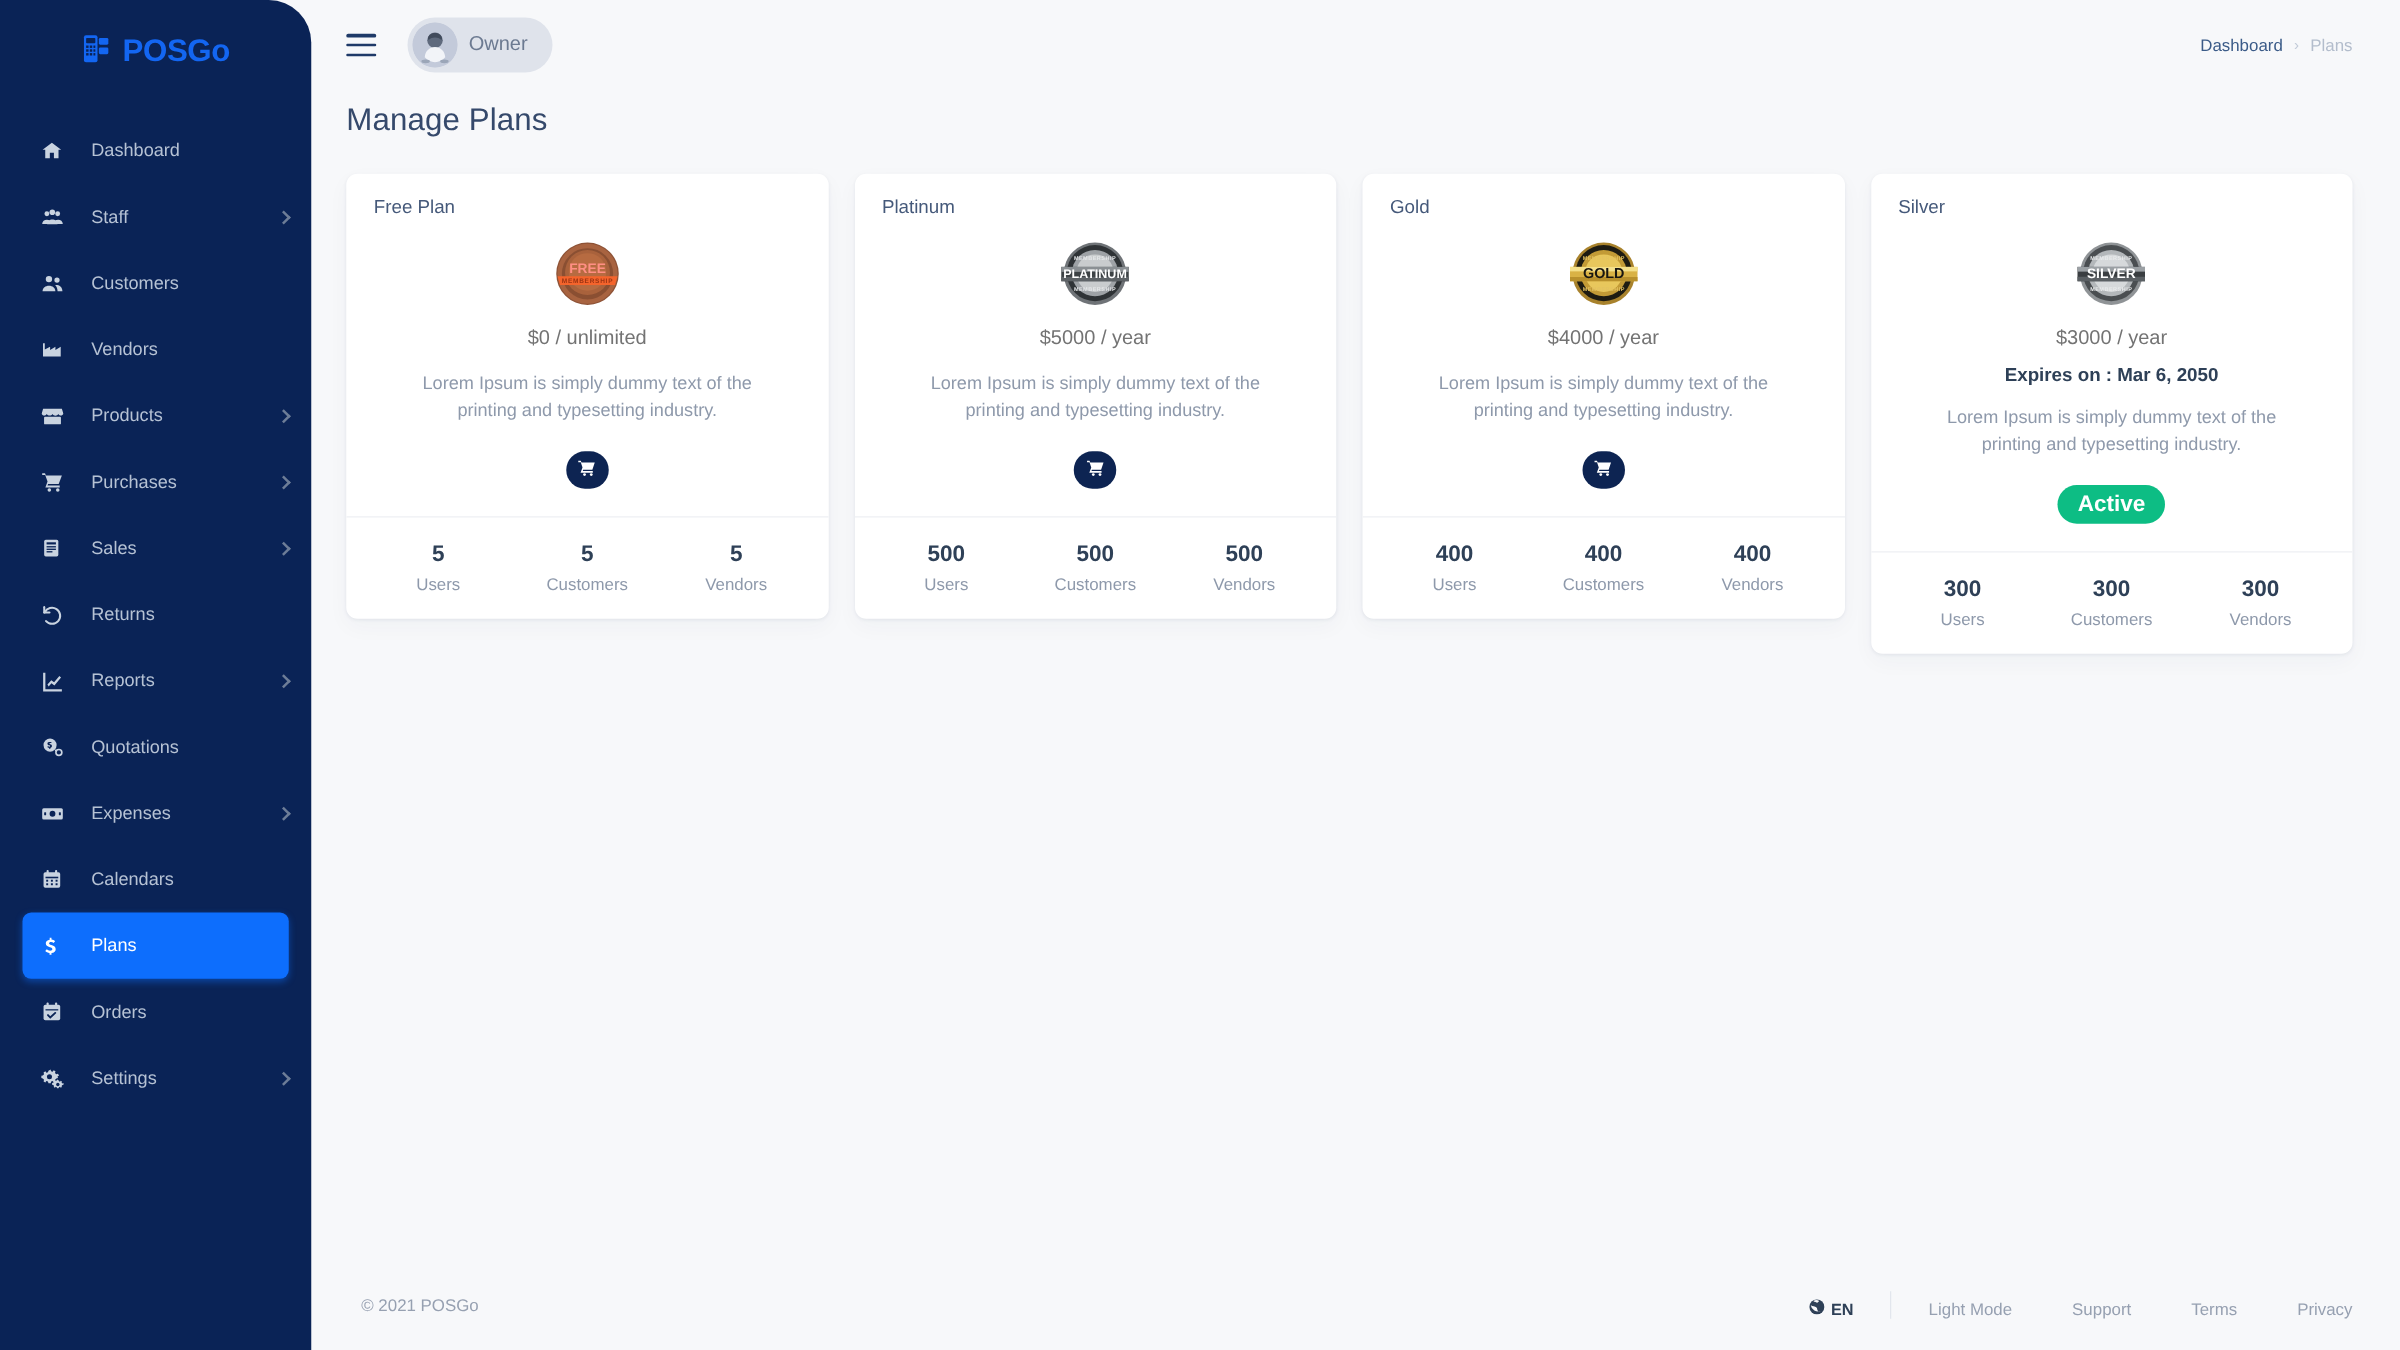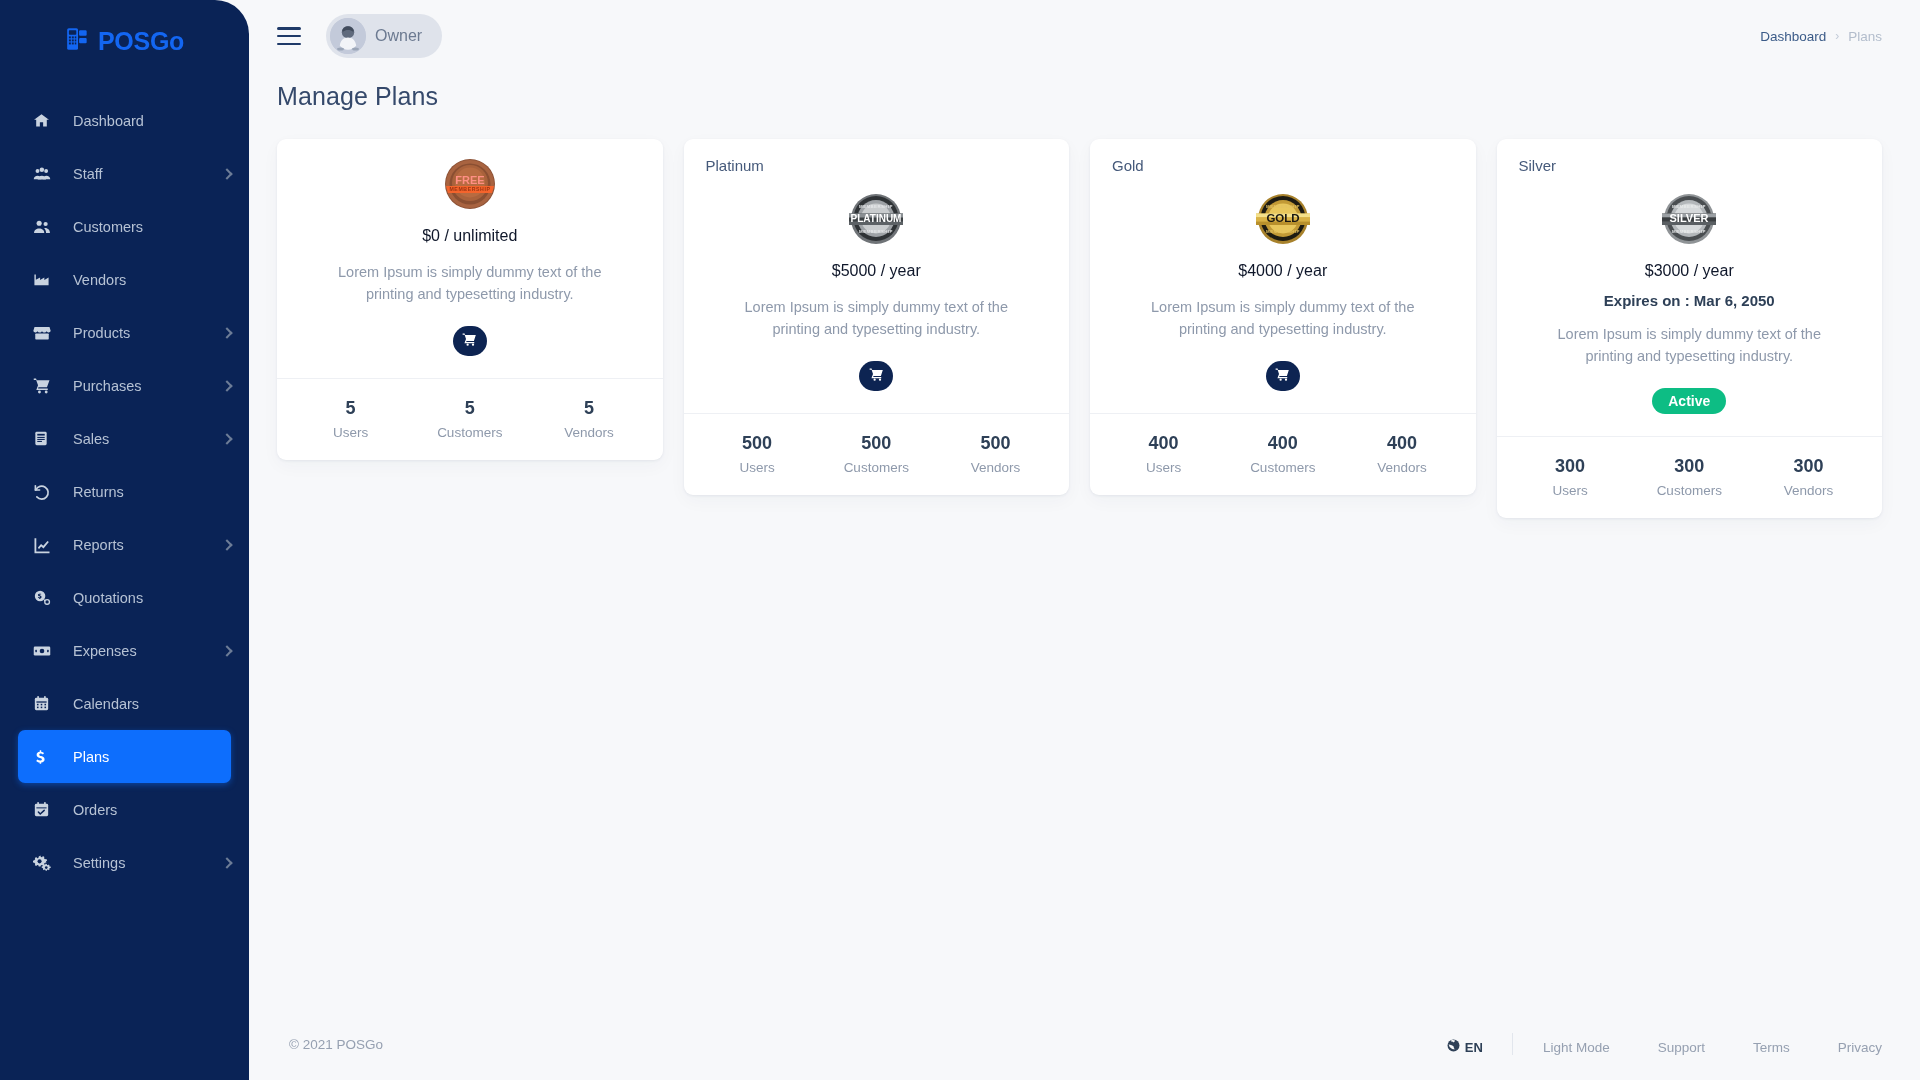--- a/index.html
+++ b/index.html
@@ -119,36 +119,36 @@
     padding: 18px 22px 0 22px;
     font-size: 15px; color: #45597a;
   }
   .card-body {
     padding: 14px 26px 22px 26px;
     text-align: center;
     display: flex; flex-direction: column; align-items: center;
     flex: 1;
   }
   .badge-img { width: 58px; height: 58px; margin: 2px 0 14px 0; }
-  .price { font-size: 16px; color: #0f172a; font-weight: 400; margin-bottom: 16px; }
+  .price { font-size: 16px; color: #737373; font-weight: 400; margin-bottom: 16px; }
   .expires { font-size: 15px; color: #2e4057; font-weight: bold; margin: -4px 0 14px 0; }
   .desc {
     font-size: 14.5px; color: #8e99ab; line-height: 1.55;
     max-width: 280px; margin-bottom: 20px;
   }
   .cart-btn {
     width: 34px; height: 30px; border-radius: 18px;
     background: #0d2452; border: none;
     display: flex; align-items: center; justify-content: center;
     cursor: pointer;
     margin-top: auto;
   }
   .status-pill {
     background: #0dbd84; color: #fff;
-    font-size: 14px; font-weight: bold;
+    font-size: 18px; font-weight: bold;
     border-radius: 20px; padding: 5px 16px;
     margin-top: auto;
     display: inline-block;
   }
   .card-foot {
     border-top: 1px solid #eef0f4;
     display: flex; padding: 17px 14px 20px 14px;
   }
   .stat { flex: 1 1 0; text-align: center; }
   .stat-val { font-size: 18px; color: #2e4057; font-weight: bold; line-height: 1.4; }
@@ -414,20 +414,21 @@
         <span class="bc-cur">Plans</span>
       </div>
     </header>
 
     <h1 class="page-title">Manage Plans</h1>
 
     <div class="content">
       <div class="cards-row">
 
         <section class="card">
+          <div class="card-head">Free Plan</div>
           <div class="card-body">
             <span class="badge-img">
               <svg width="58" height="58" viewBox="0 0 58 58">
                 <g>
                   <circle cx="29" cy="29" r="25" fill="#8d5236"></circle>
                   <g fill="#a86340">
                     <circle cx="29" cy="29" r="24"></circle>
                   </g>
                   <circle cx="29" cy="29" r="20.5" fill="#8a4f32"></circle>
                   <circle cx="29" cy="28" r="18" fill="#a9623c"></circle>

